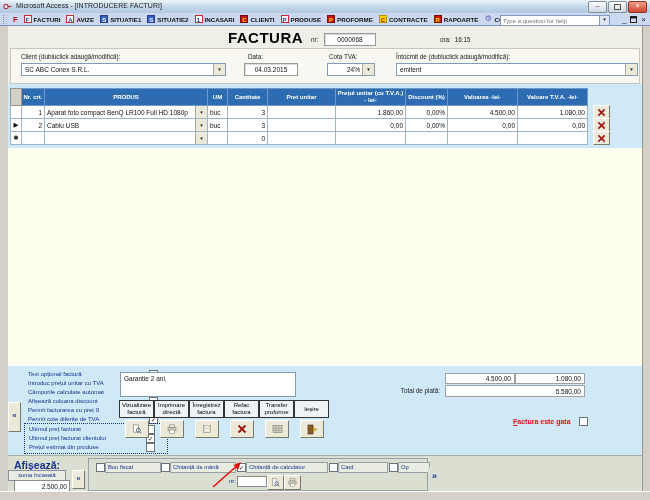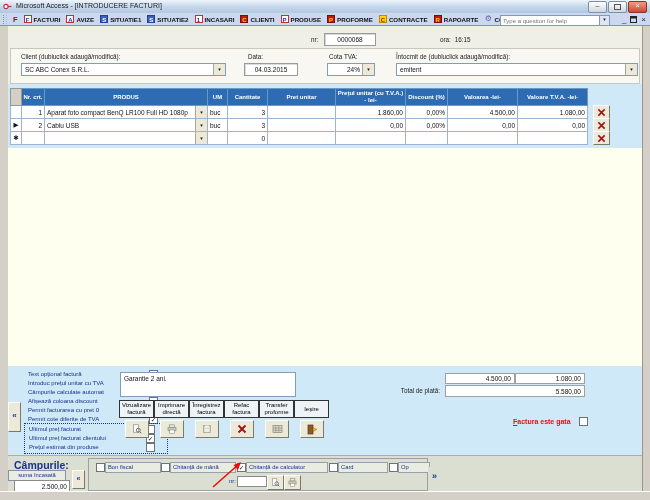--- a/index.html
+++ b/index.html
@@ -194,20 +194,21 @@
       <span class="rst"></span>
       <span>×</span>
     </div>
   </div>
 
   <div class="frame-l"></div>
   <div class="frame-r"></div>
 
   <div class="form">
 
+    <div class="fa-title">FACTURA</div>
     <span class="lab nr-label">nr:</span>
     <div class="nr-box">0000068</div>
     <div class="ora">
       <span class="lab">ora:</span>
       <span class="lab">16:15</span>
     </div>
 
     <div class="meta">
       <span class="lab" style="position:absolute;left:10px;top:4px;">Client (dubluclick adaugă/modifică):</span>
       <div class="combo" style="left:10px;top:14px;width:205px;">
@@ -404,21 +405,21 @@
       <div class="tbox" style="left:437px;top:7px;width:70px;height:11px;">4.500,00</div>
       <div class="tbox" style="left:507px;top:7px;width:70px;height:11px;">1.080,00</div>
       <div class="tlabel">Total de plată:</div>
       <div class="tbox" style="left:437px;top:19px;width:140px;height:12px;line-height:11px;">5.580,00</div>
 
       <div class="gata">Factura este gata</div>
       <span class="cb gata-cb"></span>
     </div>
 
     <div class="strip">
-      <div class="inc-title">Câmpurile:</div>
+      <div class="inc-title">Afișează:</div>
       <div class="suma-label">suma încasată</div>
       <input class="suma-input" value="2.500,00" style="">
       <div class="inc-collapse">«</div>
 
       <div class="inc-group">
         <span class="cb inc-cb" style="left:7px;"></span>
         <div class="inc-box" style="left:16px;width:50px;">Bon fiscal</div>
         <span class="cb inc-cb" style="left:72px;"></span>
         <div class="inc-box" style="left:81px;width:60px;">Chitanță de mână</div>
         <span class="cb inc-cb checked" style="left:148px;"></span>

